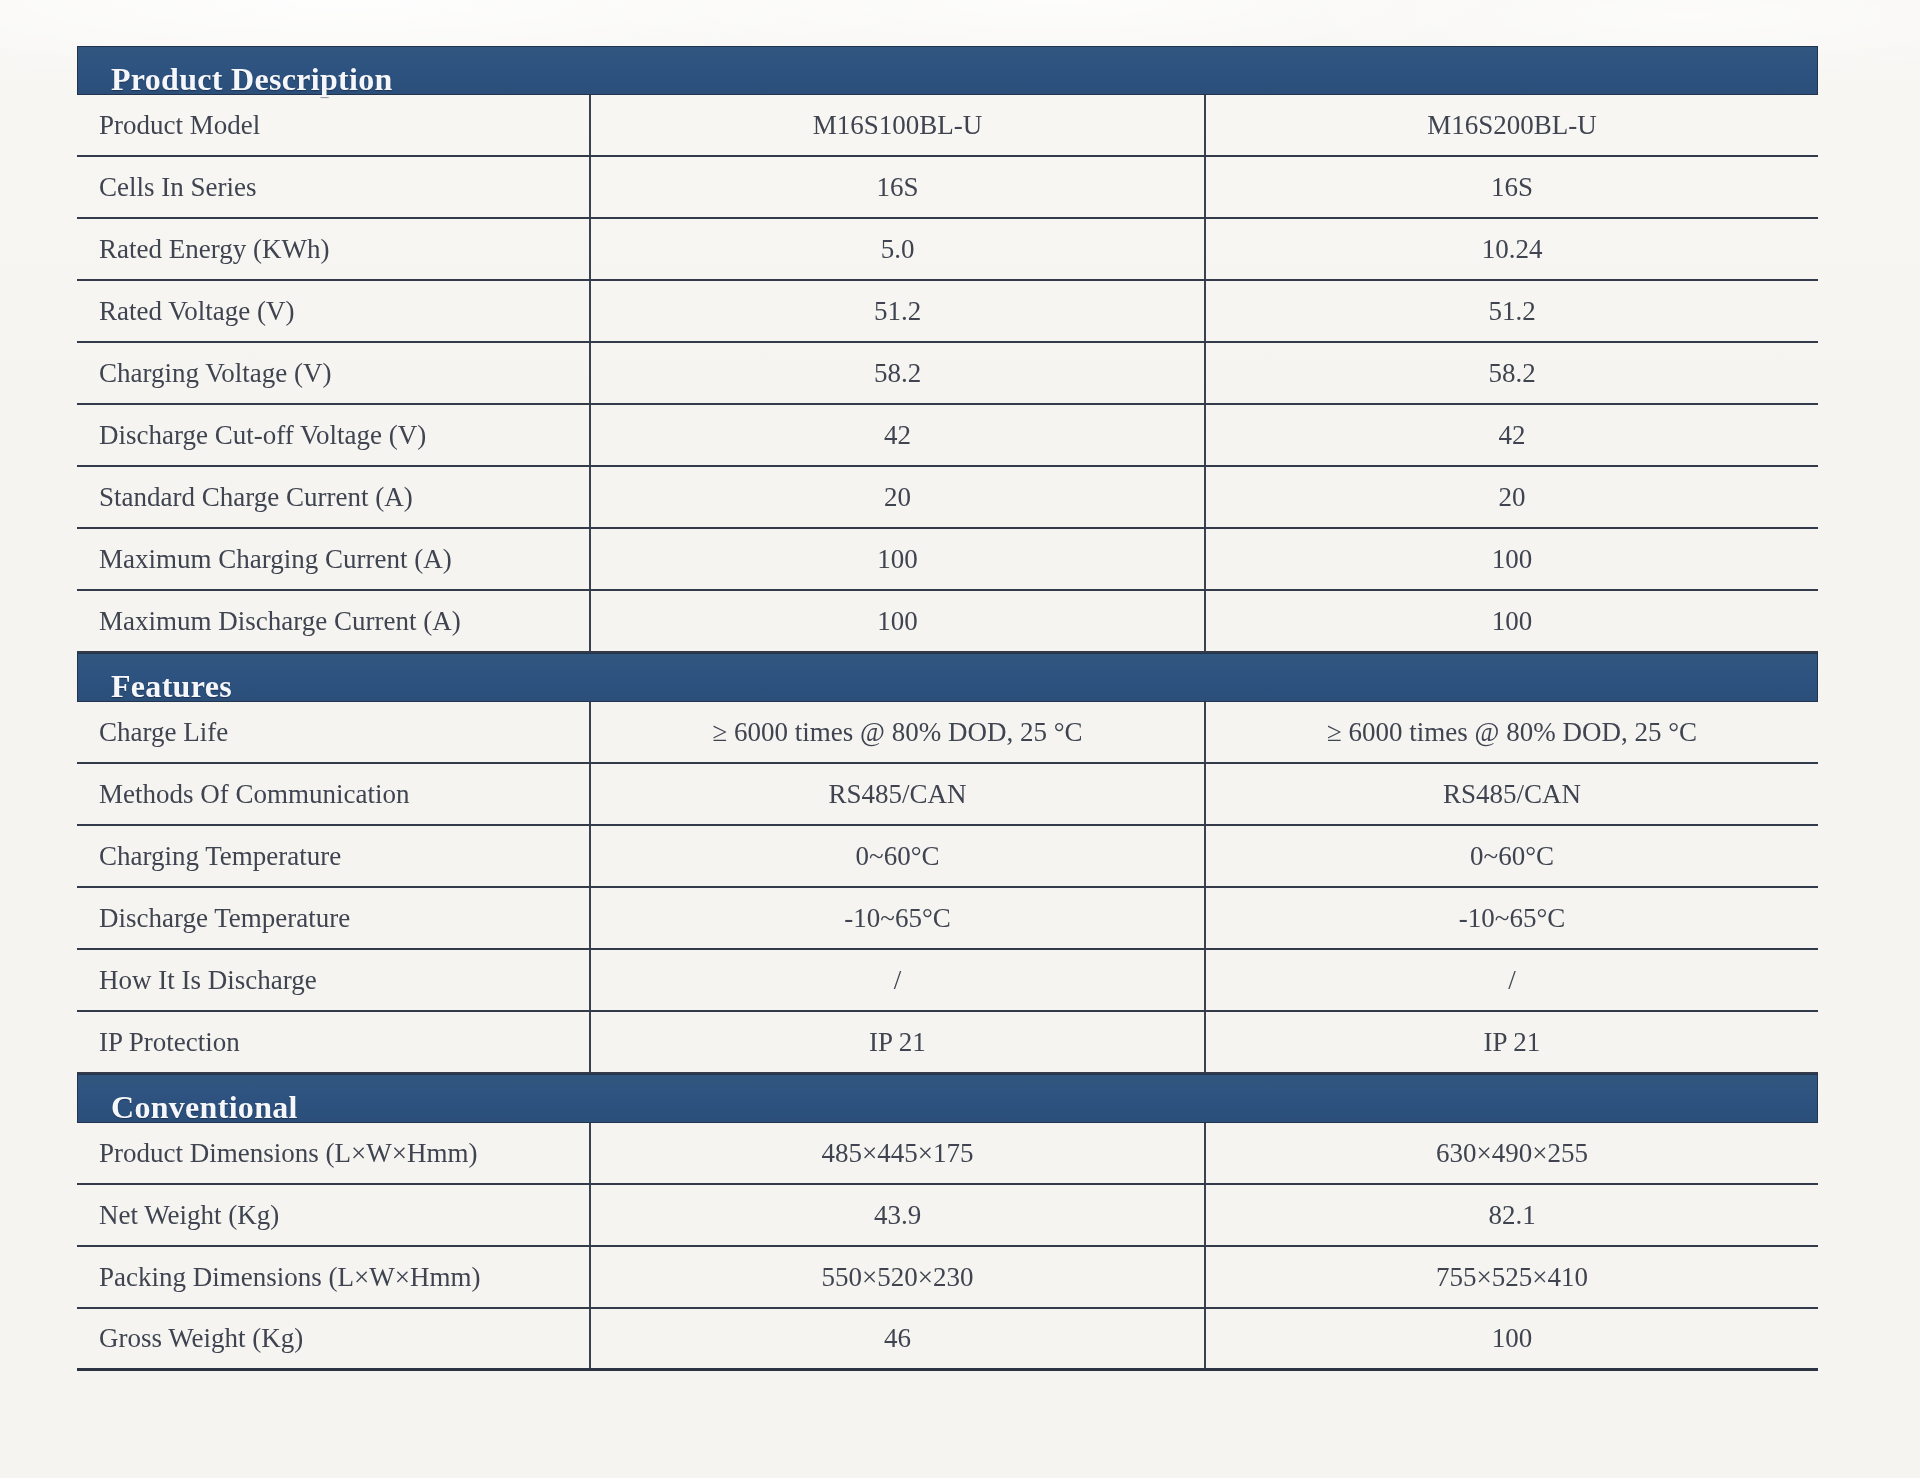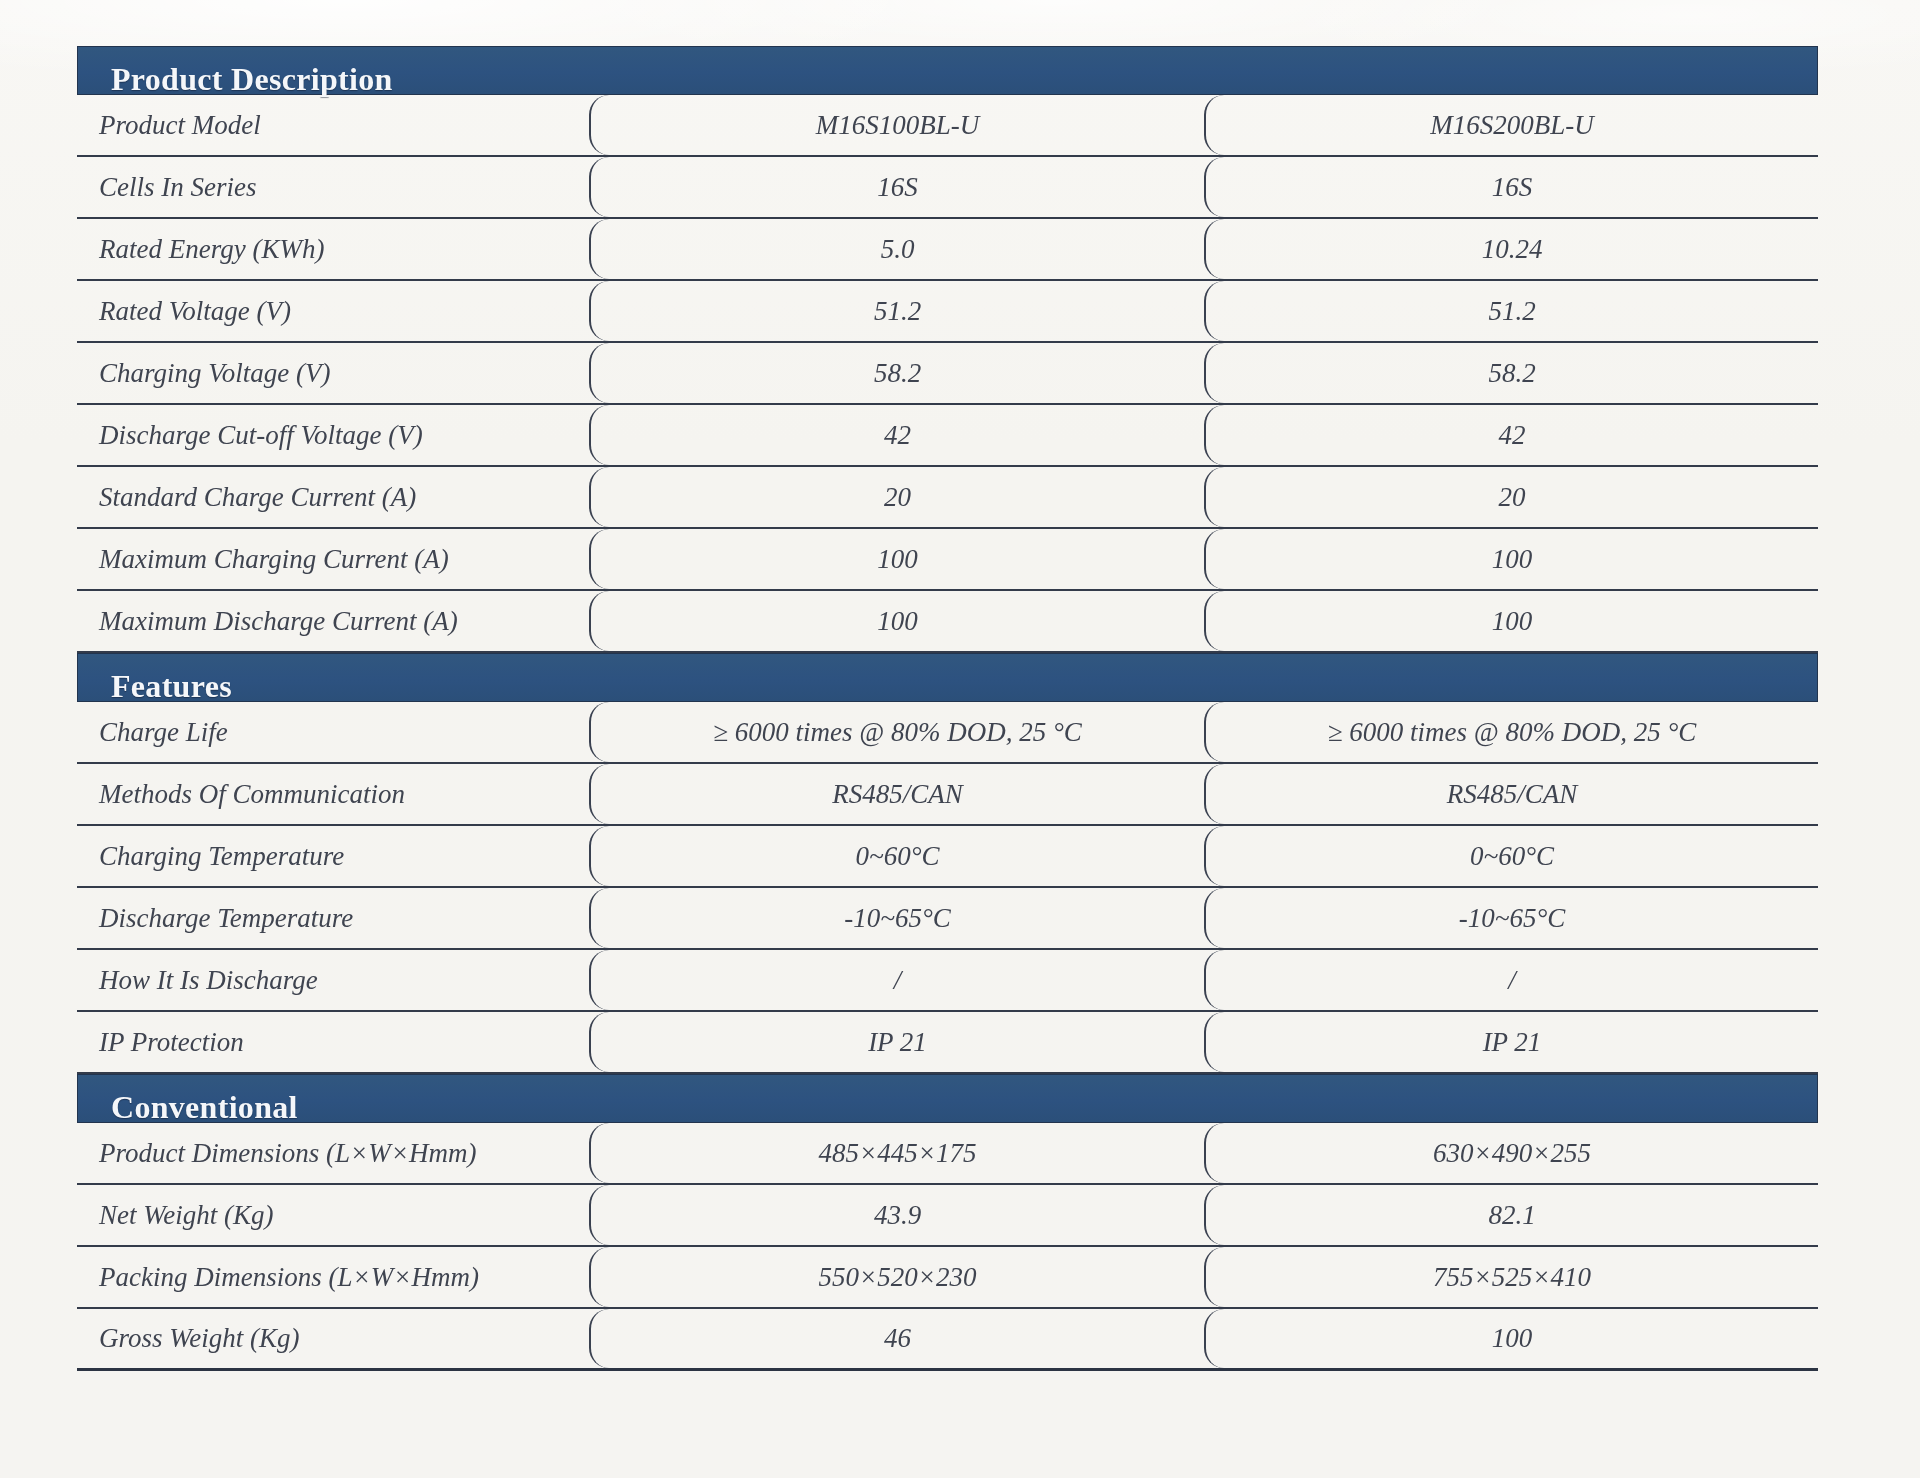--- a/index.html
+++ b/index.html
@@ -50,31 +50,29 @@
     border-bottom: 3px solid #2c3443;
   }
   .cell {
     display: flex;
     align-items: center;
     box-sizing: border-box;
     font-size: 27px;
     color: #3f4450;
     overflow: hidden;
     white-space: nowrap;
-    font-style: italic;
   }
   .cell.label {
     justify-content: flex-start;
     padding-left: 22px;
   }
   .cell.val {
     justify-content: center;
     text-align: center;
     border-left: 2px solid #3a4150;
-    border-radius: 20px;
   }
 </style>
 </head>
 <body>
 
 <div class="spec-table" id="spec-table">
     <div class="section-bar"><span class="bar-title">Product Description</span></div>
     <div class="row">
       <div class="cell label">Product Model</div>
       <div class="cell val">M16S100BL-U</div>

